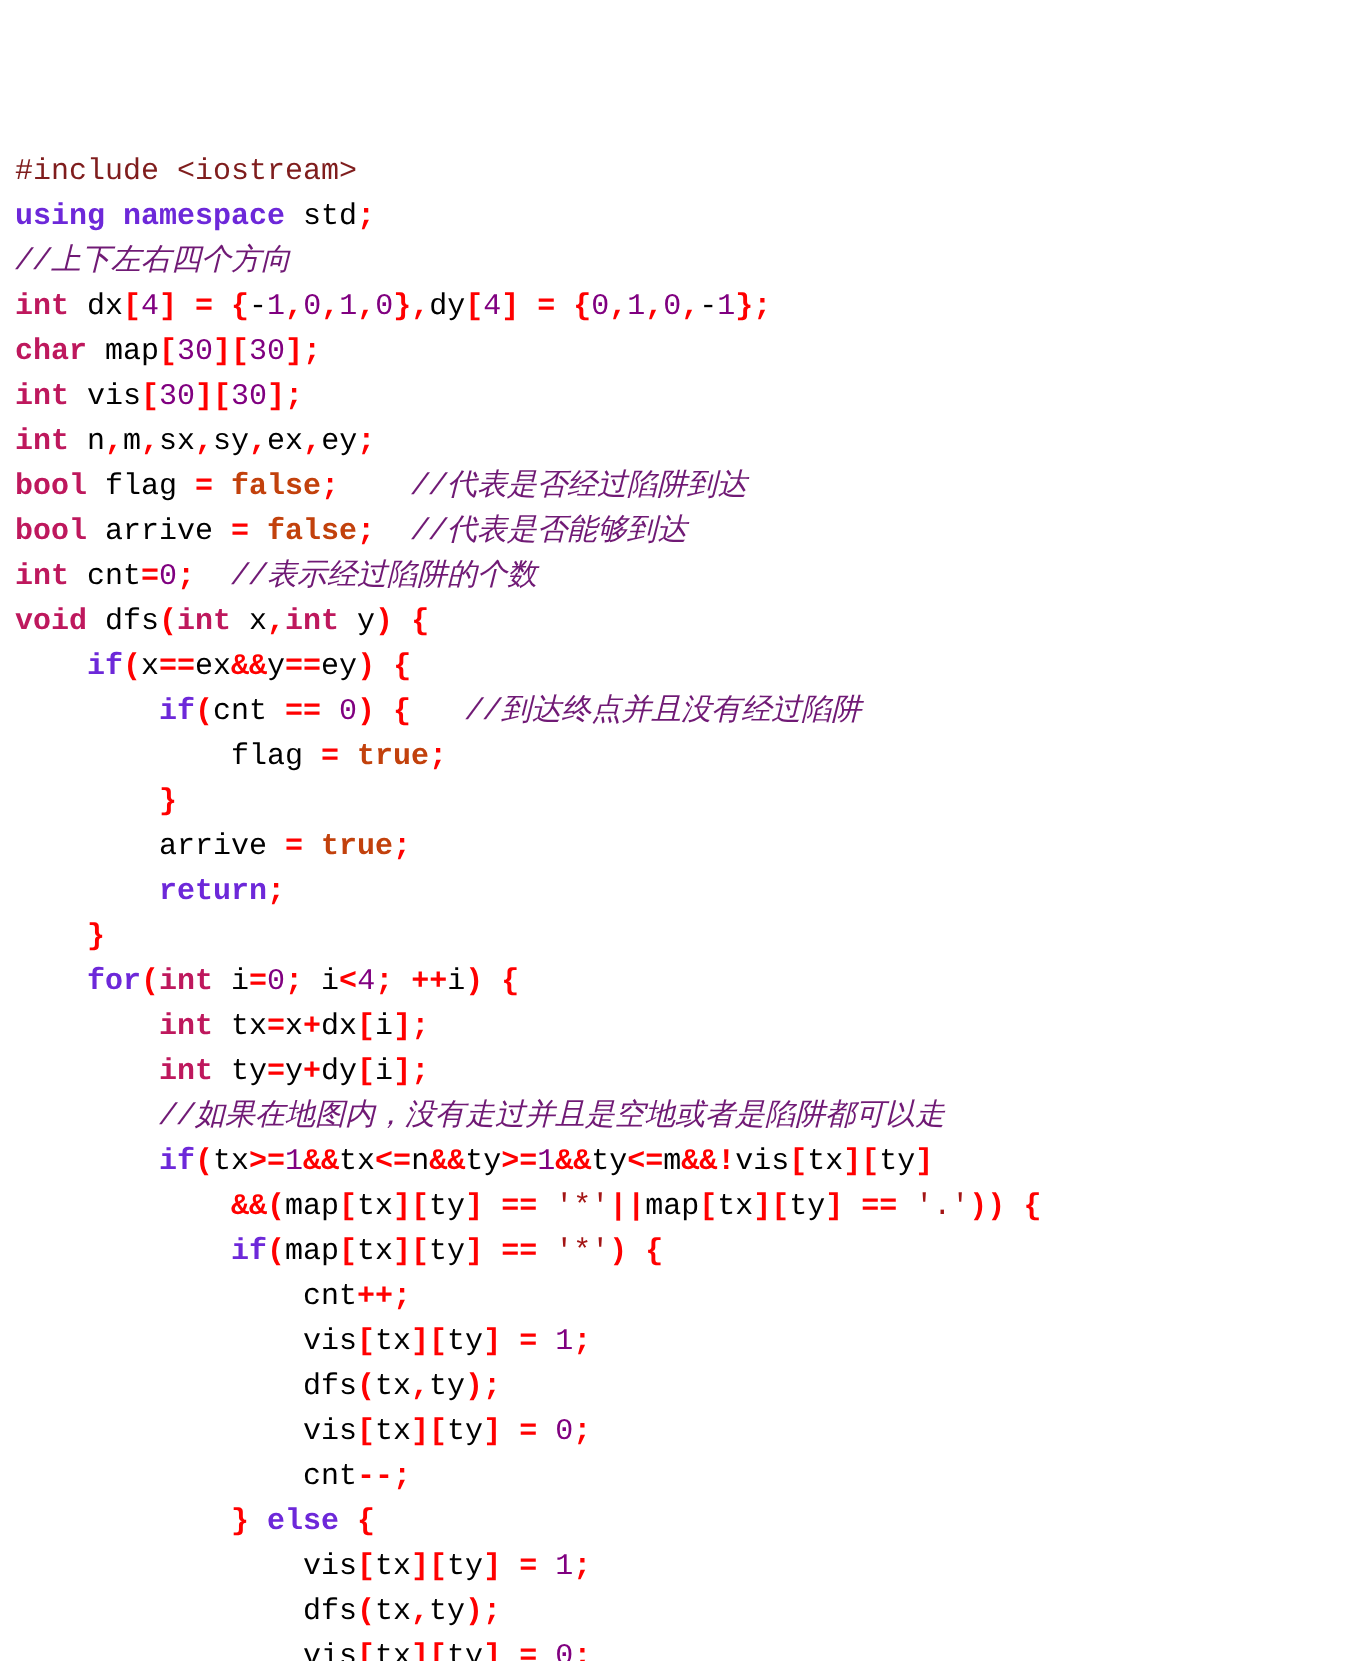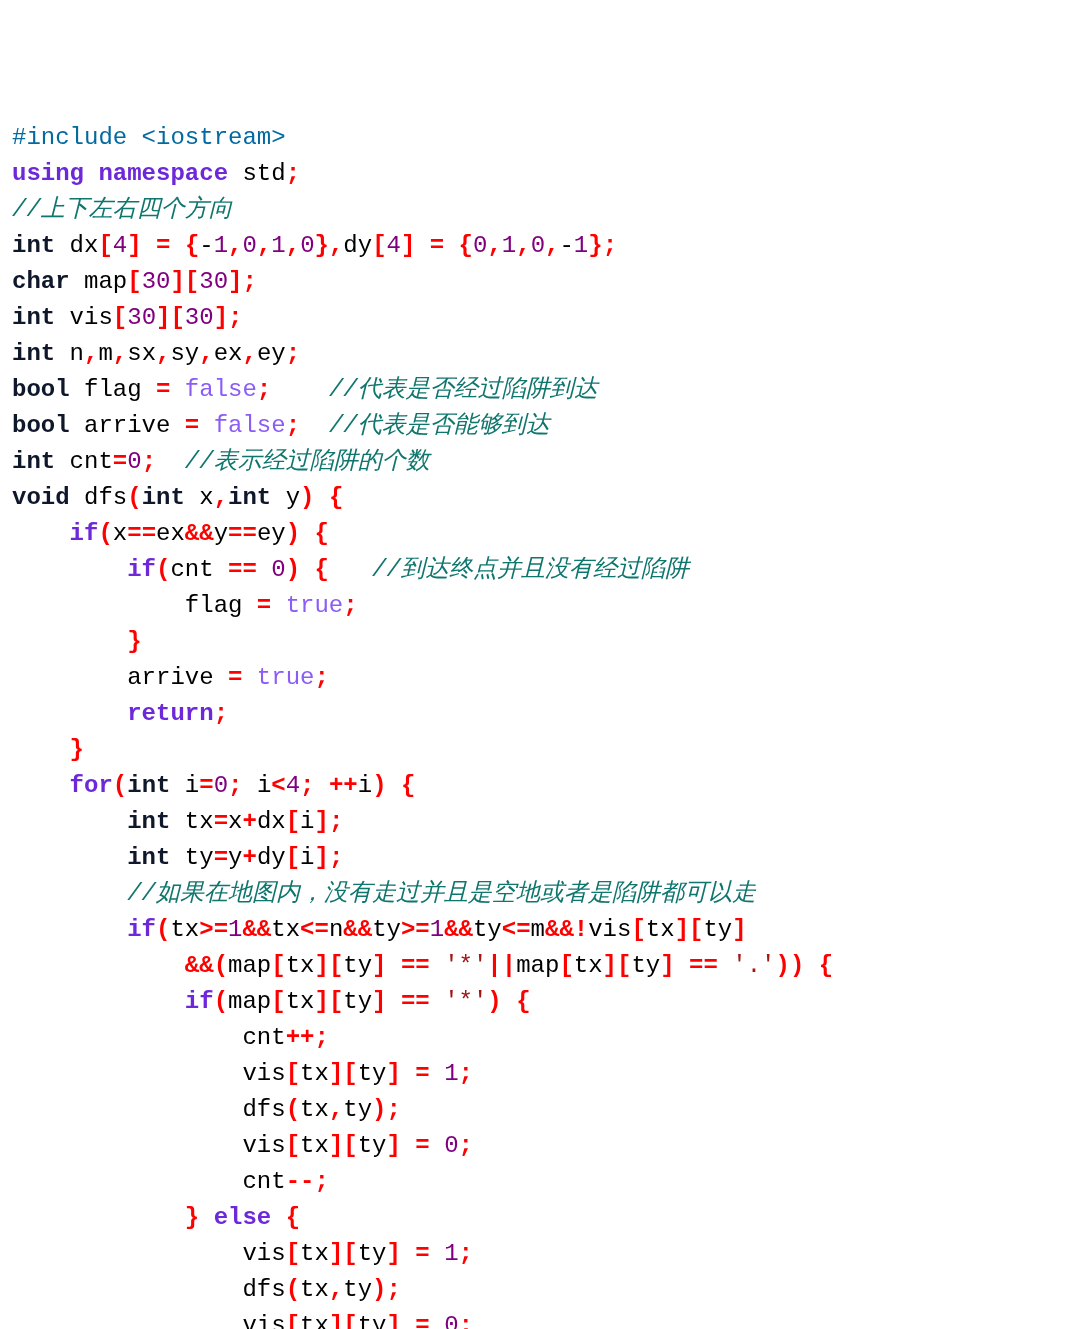--- a/index.html
+++ b/index.html
@@ -4,31 +4,31 @@
   <style>
     body {
       font-family: "Consolas", "Courier New", monospace;
       font-size: 24px;
       line-height: 1.5;
       white-space: pre;
       margin: 12px;
       background: #fff;
       color: #000;
     }
-    .preproc { color: #0369a1; }
+    .preproc { color: #7f1d1d; }
     .kw { color: #6d28d9; font-weight: bold; }
-    .kwb { color: #8b5cf6; font-weight: normal; }
+    .kwb { color: #c2410c; font-weight: bold; }
     .id { color: #000; }
     .num { color: #800080; }
     .str { color: #a31515; }
     .punc { color: #ff0000; font-weight: bold; }
     .op { color: #000; }
-    .comment { color: #0f766e; font-style: italic; }
+    .comment { color: #701a75; font-style: italic; }
     .bkt { color: #ff0000; font-weight: bold; }
-    .type { color: #0f172a; font-weight: bold; }
+    .type { color: #be185d; font-weight: bold; }
     .cline { display: block; }
   </style>
 </head>
 <body>
 
 
 <div id="code-container"><span class="cline"><span class="preproc">#include &lt;iostream&gt;</span></span><span class="cline"><span class="kw">using namespace</span><span class="id"> std</span><span class="punc">;</span></span><span class="cline"><span class="comment">//上下左右四个方向</span></span><span class="cline"><span class="type">int</span><span class="id"> dx</span><span class="bkt">[</span><span class="num">4</span><span class="bkt">]</span><span class="id"> </span><span class="punc">=</span><span class="id"> </span><span class="punc">{</span><span class="op">-</span><span class="num">1</span><span class="punc">,</span><span class="num">0</span><span class="punc">,</span><span class="num">1</span><span class="punc">,</span><span class="num">0</span><span class="punc">},</span><span class="id">dy</span><span class="bkt">[</span><span class="num">4</span><span class="bkt">]</span><span class="id"> </span><span class="punc">=</span><span class="id"> </span><span class="punc">{</span><span class="num">0</span><span class="punc">,</span><span class="num">1</span><span class="punc">,</span><span class="num">0</span><span class="punc">,</span><span class="op">-</span><span class="num">1</span><span class="punc">};</span></span><span class="cline"><span class="type">char</span><span class="id"> map</span><span class="bkt">[</span><span class="num">30</span><span class="bkt">][</span><span class="num">30</span><span class="bkt">]</span><span class="punc">;</span></span><span class="cline"><span class="type">int</span><span class="id"> vis</span><span class="bkt">[</span><span class="num">30</span><span class="bkt">][</span><span class="num">30</span><span class="bkt">]</span><span class="punc">;</span></span><span class="cline"><span class="type">int</span><span class="id"> n</span><span class="punc">,</span><span class="id">m</span><span class="punc">,</span><span class="id">sx</span><span class="punc">,</span><span class="id">sy</span><span class="punc">,</span><span class="id">ex</span><span class="punc">,</span><span class="id">ey</span><span class="punc">;</span></span><span class="cline"><span class="type">bool</span><span class="id"> flag </span><span class="punc">=</span><span class="id"> </span><span class="kwb">false</span><span class="punc">;</span><span class="id">    </span><span class="comment">//代表是否经过陷阱到达</span></span><span class="cline"><span class="type">bool</span><span class="id"> arrive </span><span class="punc">=</span><span class="id"> </span><span class="kwb">false</span><span class="punc">;</span><span class="id">  </span><span class="comment">//代表是否能够到达</span></span><span class="cline"><span class="type">int</span><span class="id"> cnt</span><span class="punc">=</span><span class="num">0</span><span class="punc">;</span><span class="id">  </span><span class="comment">//表示经过陷阱的个数</span></span><span class="cline"><span class="type">void</span><span class="id"> dfs</span><span class="punc">(</span><span class="type">int</span><span class="id"> x</span><span class="punc">,</span><span class="type">int</span><span class="id"> y</span><span class="punc">)</span><span class="id"> </span><span class="punc">{</span></span><span class="cline"><span class="id">    </span><span class="kw">if</span><span class="punc">(</span><span class="id">x</span><span class="punc">==</span><span class="id">ex</span><span class="punc">&amp;&amp;</span><span class="id">y</span><span class="punc">==</span><span class="id">ey</span><span class="punc">)</span><span class="id"> </span><span class="punc">{</span></span><span class="cline"><span class="id">        </span><span class="kw">if</span><span class="punc">(</span><span class="id">cnt </span><span class="punc">==</span><span class="id"> </span><span class="num">0</span><span class="punc">)</span><span class="id"> </span><span class="punc">{</span><span class="id">   </span><span class="comment">//到达终点并且没有经过陷阱</span></span><span class="cline"><span class="id">            flag </span><span class="punc">=</span><span class="id"> </span><span class="kwb">true</span><span class="punc">;</span></span><span class="cline"><span class="id">        </span><span class="punc">}</span></span><span class="cline"><span class="id">        arrive </span><span class="punc">=</span><span class="id"> </span><span class="kwb">true</span><span class="punc">;</span></span><span class="cline"><span class="id">        </span><span class="kw">return</span><span class="punc">;</span></span><span class="cline"><span class="id">    </span><span class="punc">}</span></span><span class="cline"><span class="id">    </span><span class="kw">for</span><span class="punc">(</span><span class="type">int</span><span class="id"> i</span><span class="punc">=</span><span class="num">0</span><span class="punc">;</span><span class="id"> i</span><span class="punc">&lt;</span><span class="num">4</span><span class="punc">;</span><span class="id"> </span><span class="punc">++</span><span class="id">i</span><span class="punc">)</span><span class="id"> </span><span class="punc">{</span></span><span class="cline"><span class="id">        </span><span class="type">int</span><span class="id"> tx</span><span class="punc">=</span><span class="id">x</span><span class="punc">+</span><span class="id">dx</span><span class="bkt">[</span><span class="id">i</span><span class="bkt">]</span><span class="punc">;</span></span><span class="cline"><span class="id">        </span><span class="type">int</span><span class="id"> ty</span><span class="punc">=</span><span class="id">y</span><span class="punc">+</span><span class="id">dy</span><span class="bkt">[</span><span class="id">i</span><span class="bkt">]</span><span class="punc">;</span></span><span class="cline"><span class="id">        </span><span class="comment">//如果在地图内，没有走过并且是空地或者是陷阱都可以走</span></span><span class="cline"><span class="id">        </span><span class="kw">if</span><span class="punc">(</span><span class="id">tx</span><span class="punc">&gt;=</span><span class="num">1</span><span class="punc">&amp;&amp;</span><span class="id">tx</span><span class="punc">&lt;=</span><span class="id">n</span><span class="punc">&amp;&amp;</span><span class="id">ty</span><span class="punc">&gt;=</span><span class="num">1</span><span class="punc">&amp;&amp;</span><span class="id">ty</span><span class="punc">&lt;=</span><span class="id">m</span><span class="punc">&amp;&amp;!</span><span class="id">vis</span><span class="bkt">[</span><span class="id">tx</span><span class="bkt">][</span><span class="id">ty</span><span class="bkt">]</span></span><span class="cline"><span class="id">            </span><span class="punc">&amp;&amp;(</span><span class="id">map</span><span class="bkt">[</span><span class="id">tx</span><span class="bkt">][</span><span class="id">ty</span><span class="bkt">]</span><span class="id"> </span><span class="punc">==</span><span class="id"> </span><span class="str">'*'</span><span class="punc">||</span><span class="id">map</span><span class="bkt">[</span><span class="id">tx</span><span class="bkt">][</span><span class="id">ty</span><span class="bkt">]</span><span class="id"> </span><span class="punc">==</span><span class="id"> </span><span class="str">'.'</span><span class="punc">))</span><span class="id"> </span><span class="punc">{</span></span><span class="cline"><span class="id">            </span><span class="kw">if</span><span class="punc">(</span><span class="id">map</span><span class="bkt">[</span><span class="id">tx</span><span class="bkt">][</span><span class="id">ty</span><span class="bkt">]</span><span class="id"> </span><span class="punc">==</span><span class="id"> </span><span class="str">'*'</span><span class="punc">)</span><span class="id"> </span><span class="punc">{</span></span><span class="cline"><span class="id">                cnt</span><span class="punc">++;</span></span><span class="cline"><span class="id">                vis</span><span class="bkt">[</span><span class="id">tx</span><span class="bkt">][</span><span class="id">ty</span><span class="bkt">]</span><span class="id"> </span><span class="punc">=</span><span class="id"> </span><span class="num">1</span><span class="punc">;</span></span><span class="cline"><span class="id">                dfs</span><span class="punc">(</span><span class="id">tx</span><span class="punc">,</span><span class="id">ty</span><span class="punc">);</span></span><span class="cline"><span class="id">                vis</span><span class="bkt">[</span><span class="id">tx</span><span class="bkt">][</span><span class="id">ty</span><span class="bkt">]</span><span class="id"> </span><span class="punc">=</span><span class="id"> </span><span class="num">0</span><span class="punc">;</span></span><span class="cline"><span class="id">                cnt</span><span class="punc">--;</span></span><span class="cline"><span class="id">            </span><span class="punc">}</span><span class="id"> </span><span class="kw">else</span><span class="id"> </span><span class="punc">{</span></span><span class="cline"><span class="id">                vis</span><span class="bkt">[</span><span class="id">tx</span><span class="bkt">][</span><span class="id">ty</span><span class="bkt">]</span><span class="id"> </span><span class="punc">=</span><span class="id"> </span><span class="num">1</span><span class="punc">;</span></span><span class="cline"><span class="id">                dfs</span><span class="punc">(</span><span class="id">tx</span><span class="punc">,</span><span class="id">ty</span><span class="punc">);</span></span><span class="cline"><span class="id">                vis</span><span class="bkt">[</span><span class="id">tx</span><span class="bkt">][</span><span class="id">ty</span><span class="bkt">]</span><span class="id"> </span><span class="punc">=</span><span class="id"> </span><span class="num">0</span><span class="punc">;</span></span></div>
 
 
 

